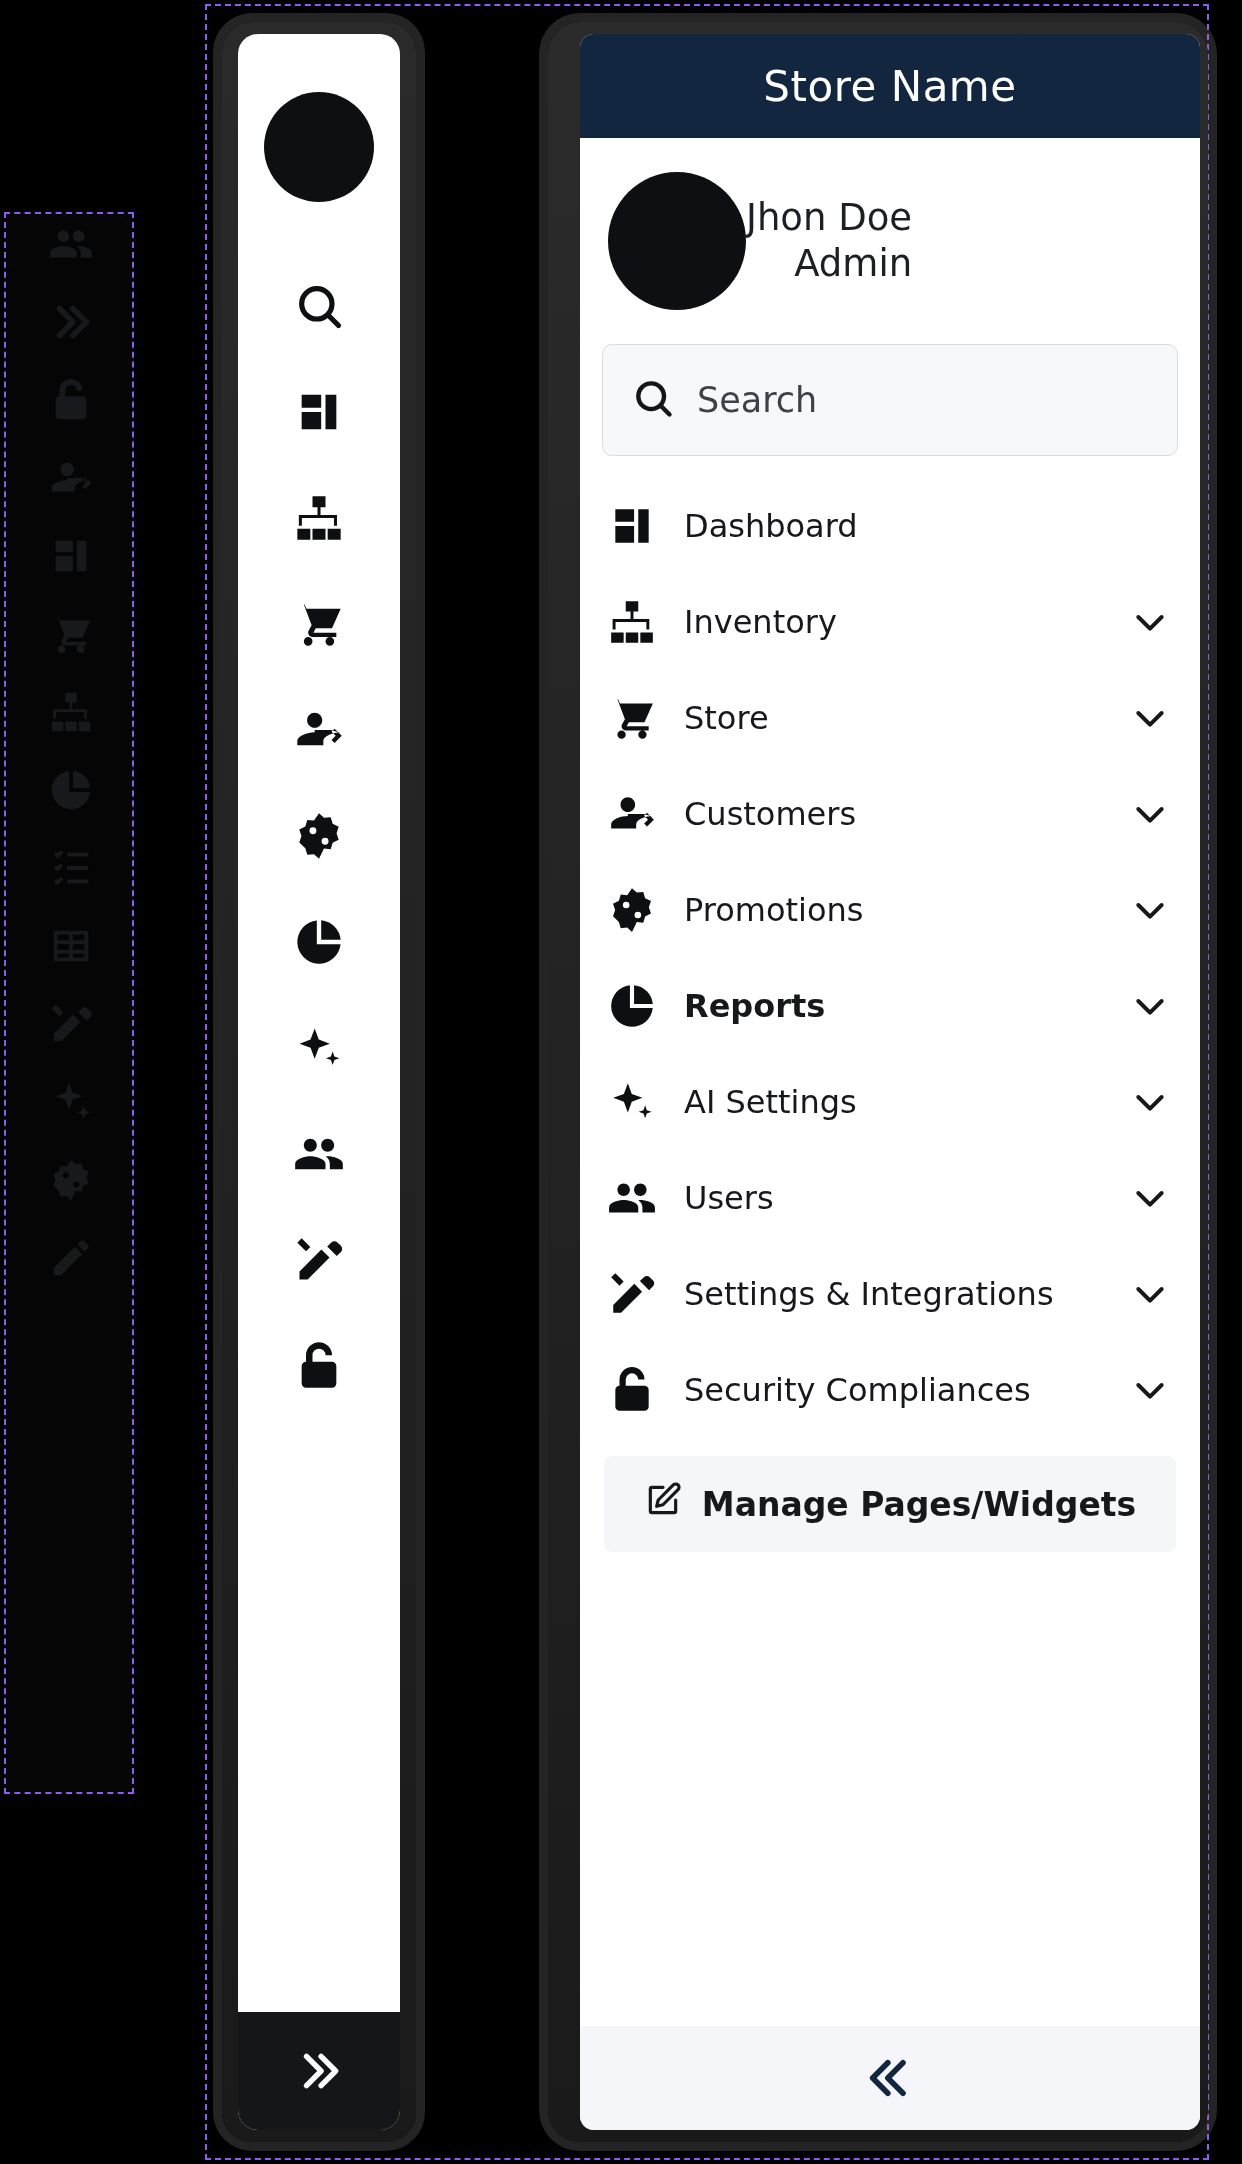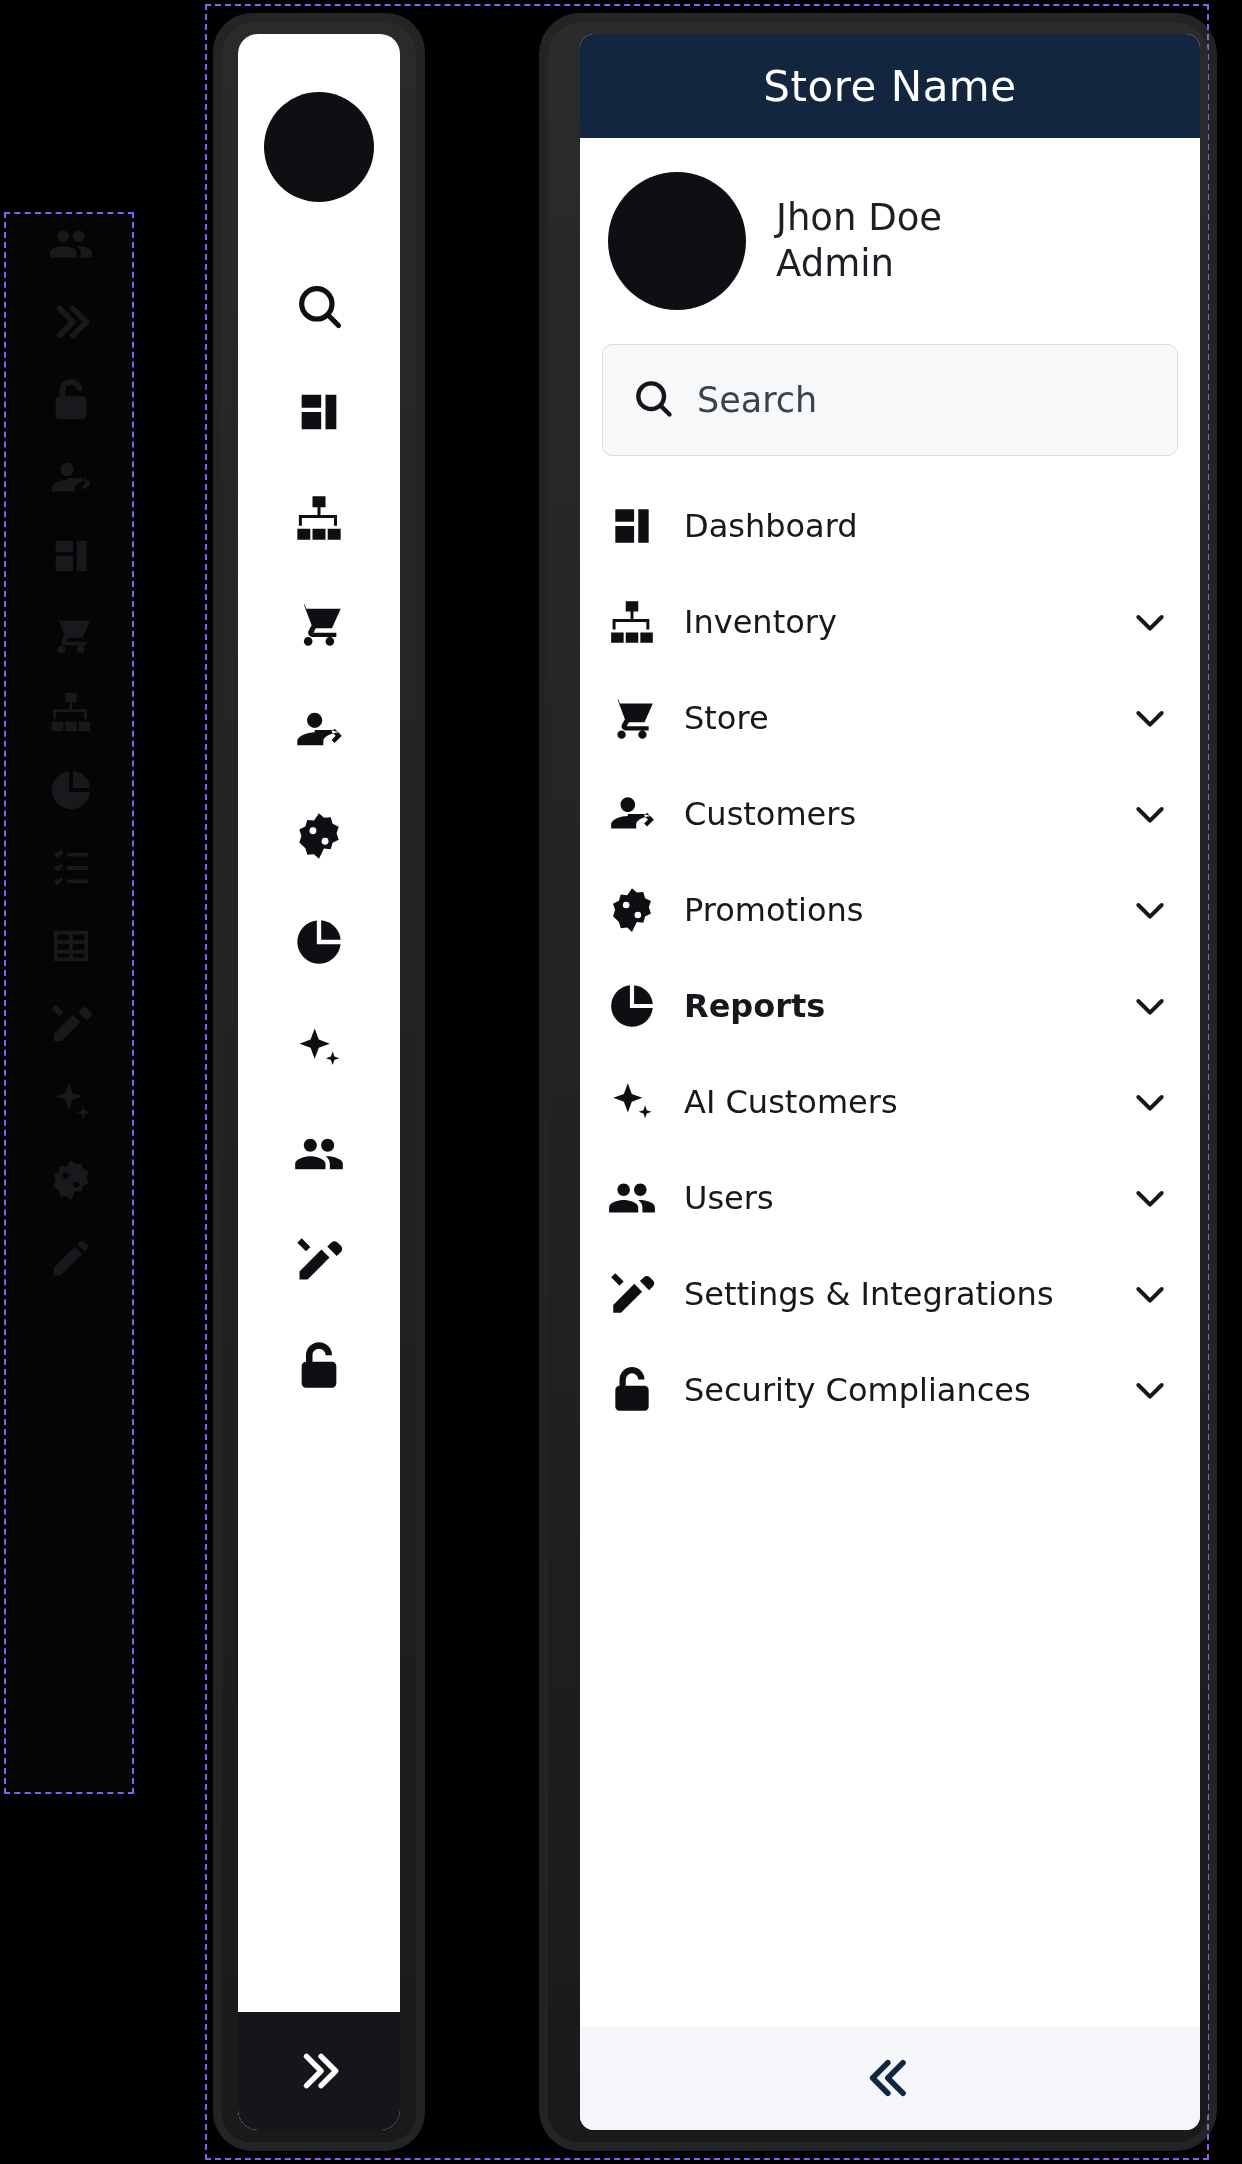--- a/index.html
+++ b/index.html
@@ -130,22 +130,22 @@
     color: #ffffff;
     display: flex;
     align-items: center;
     justify-content: center;
     font-size: 42px;
     letter-spacing: .5px;
   }
   .user-row {
     display: flex;
     align-items: center;
-    gap: 30px;
     padding: 34px 28px 30px 28px;
+    text-align: right;
   }
   .user-avatar {
     width: 138px; height: 138px; border-radius: 50%;
     background: #0d0f12;
     flex: none;
   }
   .user-text { line-height: 1.25; }
   .user-name { font-size: 37px; color: #1c1f23; }
   .user-role { font-size: 37px; color: #1c1f23; }
 
@@ -477,21 +477,21 @@
             </svg>
           </span>
       </div>
 
       <div class="nav-item">
         <span class="nicon">
             <svg viewBox="0 0 24 24" fill="currentColor">
               <path d="M10 3l1.9 5.1L17 10l-5.1 1.9L10 17l-1.9-5.1L3 10l5.1-1.9zM18.3 13.6l.8 2.3 2.3.8-2.3.8-.8 2.3-.8-2.3-2.3-.8 2.3-.8z"></path>
             </svg>
           </span>
-        <span class="nav-label">AI Customers</span>
+        <span class="nav-label">AI Settings</span>
         <span class="chev">
             <svg viewBox="0 0 24 24" fill="none" stroke="currentColor" stroke-width="2.4" stroke-linecap="round" stroke-linejoin="round">
               <path d="M5 9l7 7 7-7"></path>
             </svg>
           </span>
       </div>
 
       <div class="nav-item">
         <span class="nicon">
             <svg viewBox="0 0 24 24" fill="currentColor">
@@ -529,20 +529,27 @@
         <span class="nav-label">Security Compliances</span>
         <span class="chev">
             <svg viewBox="0 0 24 24" fill="none" stroke="currentColor" stroke-width="2.4" stroke-linecap="round" stroke-linejoin="round">
               <path d="M5 9l7 7 7-7"></path>
             </svg>
           </span>
       </div>
 
     </div>
 
+    <div class="manage-btn">
+      <span><svg viewBox="0 0 24 24" fill="none" stroke="currentColor" stroke-width="2" stroke-linecap="round" stroke-linejoin="round">
+            <path d="M12 4H5a1 1 0 0 0-1 1v14a1 1 0 0 0 1 1h14a1 1 0 0 0 1-1v-7"></path>
+            <path d="M18.5 2.5a2.1 2.1 0 0 1 3 3L12 15l-4 1 1-4z"></path>
+          </svg></span>
+      <span>Manage Pages/Widgets</span>
+    </div>
 
     <div class="panel-spacer"></div>
 
     <div class="panel-footer">
       <svg viewBox="0 0 24 24" fill="none" stroke="currentColor" stroke-width="2.6" stroke-linecap="round" stroke-linejoin="round">
           <path d="M18 5l-7 7 7 7M11 5l-7 7 7 7"></path>
         </svg>
     </div>
 
   </div>

